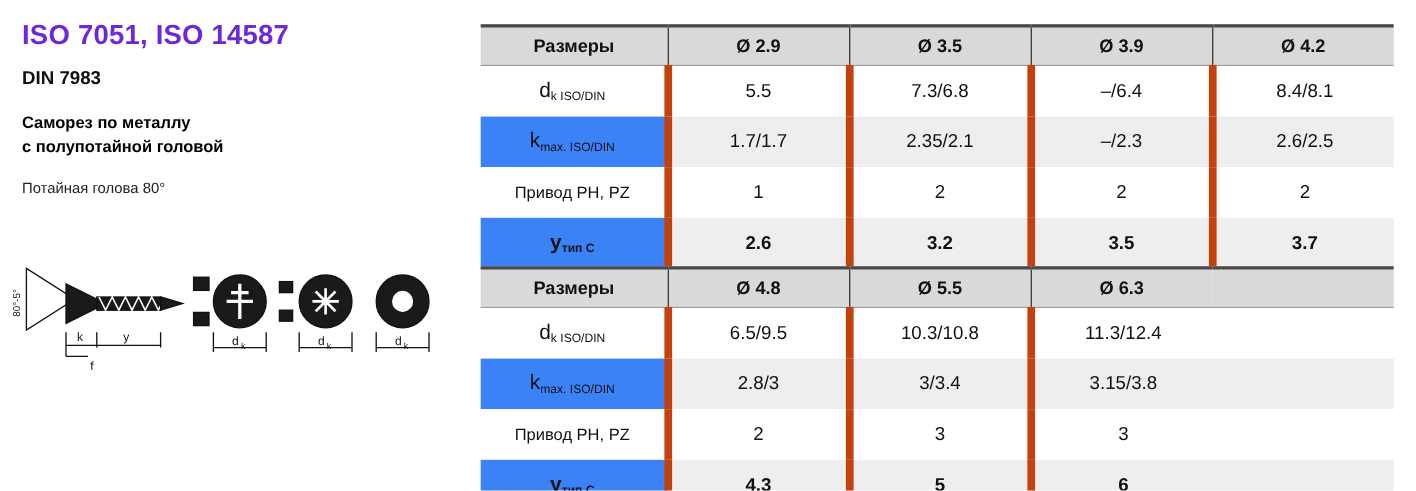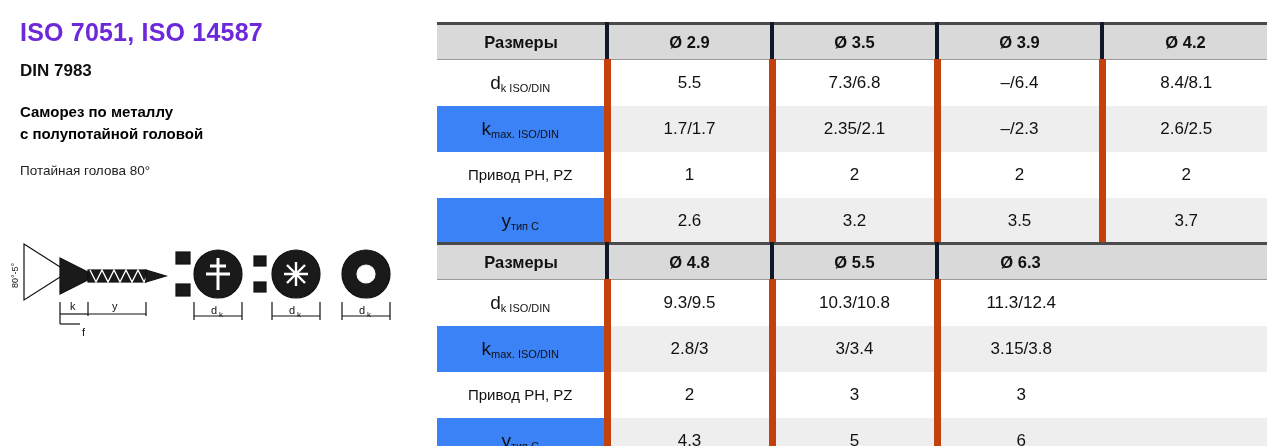--- a/index.html
+++ b/index.html
@@ -101,22 +101,22 @@
     font-size: 17px;
     background: inherit;
   }
   .tbl tr.alt td.label { background: #3b82f6; }
   .tbl td.empty { background: #ffffff; }
   .tbl th.empty-head { background: #ffffff; border-top: 3px solid #4a4a4a; border-bottom: 1px solid #ffffff;}
   
   .tbl td.sep, .tbl th.sep {
     border-left: 7px solid #c2410c;
   }
-  .tbl tr.header th.sep { border-left: 4px solid #0f172a; }
-  .tbl tr.last td { border-bottom: 1px solid #c9c9c9; }
+  .tbl tr.header th.sep { border-left: 1px solid #0f172a; }
+  .tbl tr.last td { border-bottom: 1px solid #c9c9c9; font-weight: bold; }
 
   .sub {
     font-size: 11px;
     vertical-align: baseline;
     position: relative;
     top: 3px;
   }
   .lbl-big { font-size: 19px; }
 </style>
 </head>
@@ -269,21 +269,21 @@
         <th class="sep">Ø 5.5</th>
         <th class="sep">Ø 6.3</th>
         <th class="empty-head"></th>
       </tr>
     </thead>
     <tbody>
       <tr class="plain">
         <td class="label">
           <span class="lbl-big">d</span><span class="sub">k ISO/DIN</span>
         </td>
-        <td class="sep">9.3/9.5</td>
+        <td class="sep">6.5/9.5</td>
         <td class="sep">10.3/10.8</td>
         <td class="sep">11.3/12.4</td>
         <td class="empty"></td>
       </tr>
       <tr class="alt">
         <td class="label">
           <span class="lbl-big">k</span><span class="sub">max. ISO/DIN</span>
         </td>
         <td class="sep">2.8/3</td>
         <td class="sep">3/3.4</td>

